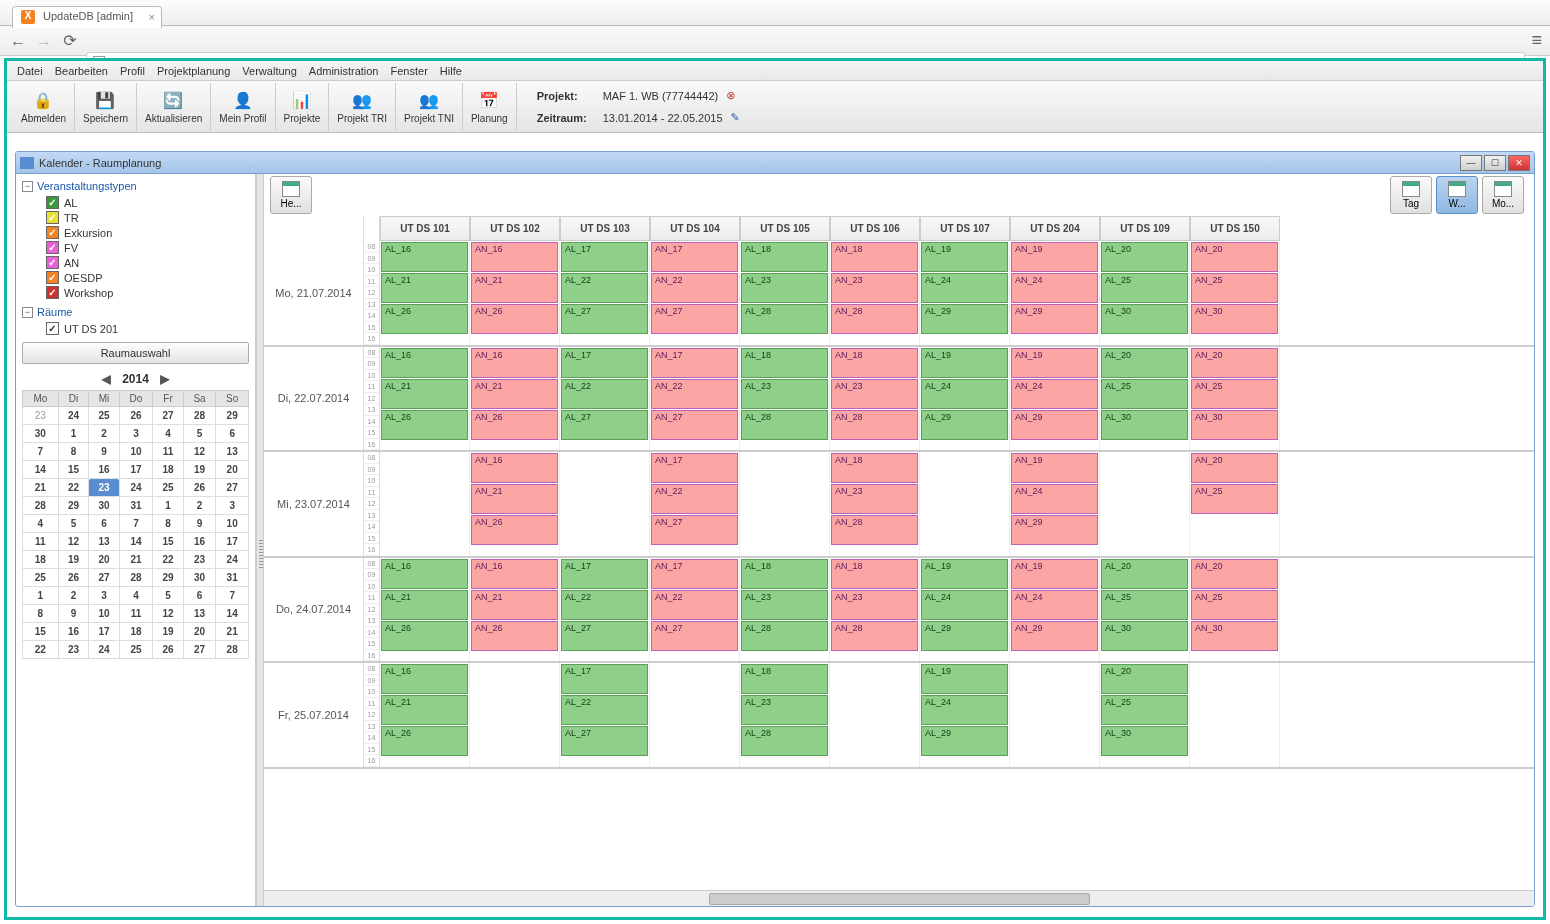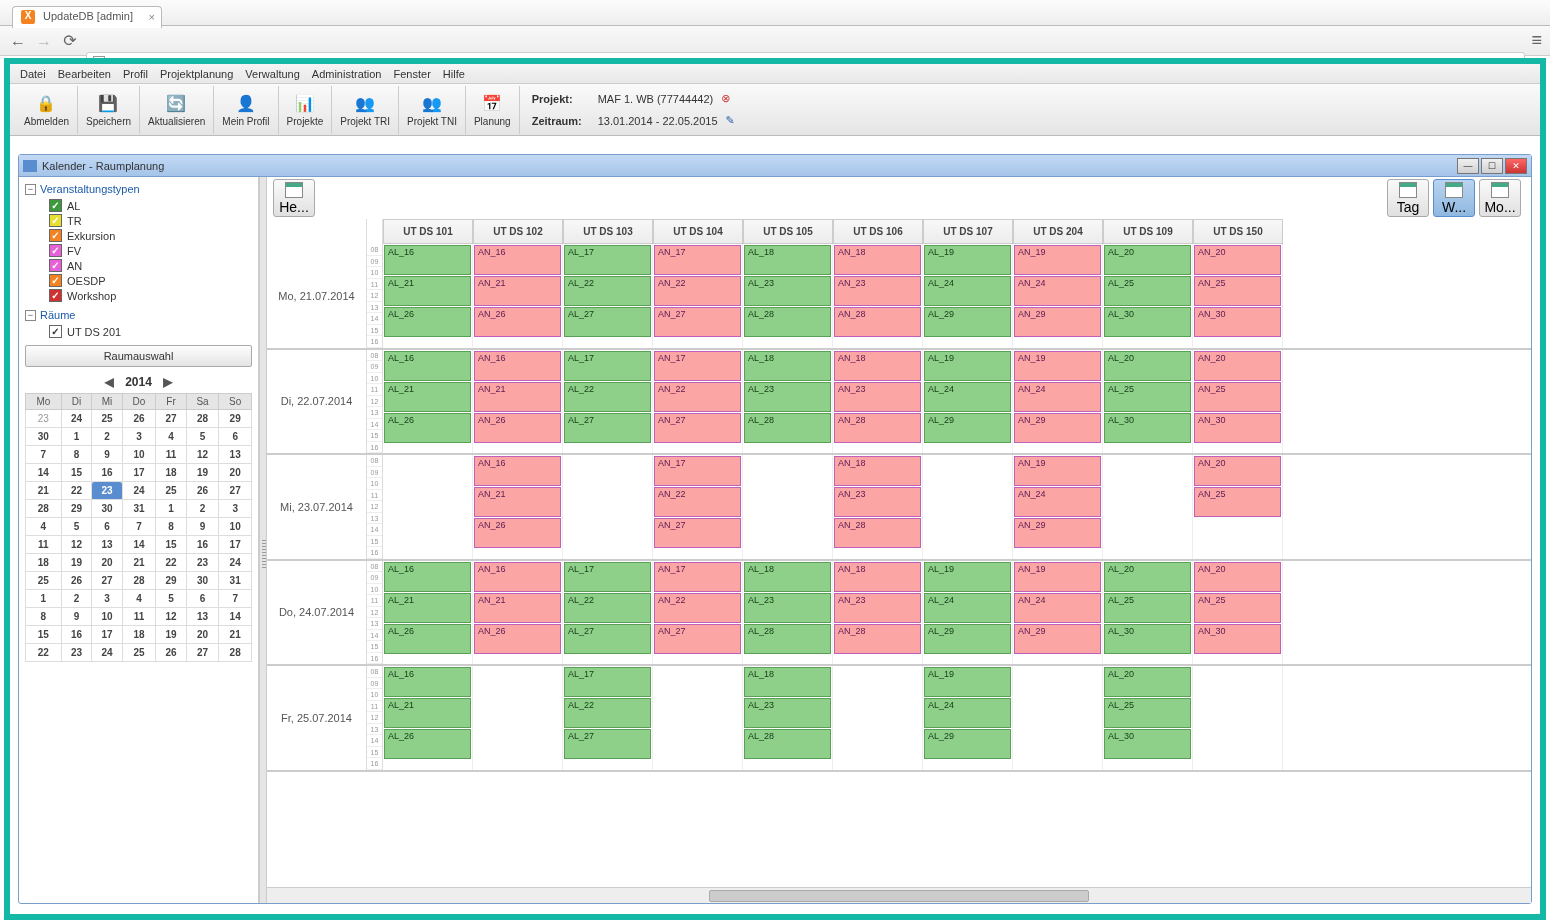--- a/index.html
+++ b/index.html
@@ -19,28 +19,28 @@
 .nav-bar { height: 30px; background: linear-gradient(#f9f9f9,#ededed); border-bottom: 1px solid #ccc; display: flex; align-items: center; padding: 0 8px; gap: 6px; }
 .nav-bar .nav-btn { color: #666; font-size: 16px; cursor: pointer; width: 20px; text-align: center; }
 .url-box { flex: 1; border: 1px solid #ccc; height: 22px; border-radius: 3px; background: #fff; display: flex; align-items: center; padding: 0 6px; color: #555; margin-top: 45px; }
 .url-box .page-icon { width: 12px; height: 14px; border: 1px solid #999; margin-right: 6px; }
 .url-box .url-prefix { color: #333; }
 .url-box .url-rest { color: #999; }
 .star-icon { color: #bbb; font-size: 14px; }
 .menu-icon { color: #666; font-size: 18px; cursor: pointer; }
 
 
-.app { position: absolute; top: 58px; left: 4px; right: 4px; bottom: 4px; border: 6px solid #14b8a6; background: #fff; }
+.app { position: absolute; top: 58px; left: 4px; right: 4px; bottom: 4px; border: 3px solid #14b8a6; background: #fff; }
 .menu-bar { height: 20px; background: linear-gradient(#f5f5f5,#e8e8e8); border-bottom: 1px solid #ccc; display: flex; align-items: center; padding: 0 4px; font-size: 11px; color: #333; }
 .menu-bar span { padding: 0 6px; cursor: pointer; }
 
 .toolbar { height: 52px; background: linear-gradient(#fafafa,#e5e5e5); border-bottom: 1px solid #bbb; display: flex; align-items: center; padding: 0 6px; }
 .toolbar .btn { display: flex; flex-direction: column; align-items: center; justify-content: center; padding: 2px 8px; font-size: 10px; color: #333; cursor: pointer; border-right: 1px solid #ccc; height: 48px; }
 .toolbar .btn .ico { width: 22px; height: 22px; margin-bottom: 2px; display: flex; align-items: center; justify-content: center; font-size: 16px; }
-.proj-info { margin-left: 12px; font-size: 11px; color: #333; }
+.proj-info { margin-left: 20px; font-size: 11px; color: #333; }
 .proj-info .row { display: flex; align-items: center; gap: 8px; height: 22px; }
 .proj-info .lbl { font-weight: bold; width: 58px; }
 
 
 .inner-window { position: absolute; top: 90px; left: 8px; right: 8px; bottom: 10px; border: 1px solid #7a9ecc; background: #fff; border-radius: 3px; }
 .inner-title { height: 22px; background: linear-gradient(#c3d9f5,#a4c4e8); border-bottom: 1px solid #7a9ecc; display: flex; align-items: center; padding: 0 4px; font-size: 11px; color: #333; }
 .inner-title .cal-ico { width: 14px; height: 12px; background: #5a8dd0; margin-right: 5px; }
 .inner-title .spacer { flex: 1; }
 .inner-title .win-btn { width: 22px; height: 16px; border: 1px solid #777; background: linear-gradient(#f0f0f0,#d0d0d0); margin-left: 2px; display: flex; align-items: center; justify-content: center; font-size: 9px; cursor: pointer; }
 .inner-title .win-btn.red { background: linear-gradient(#f66,#c33); color: #fff; }
@@ -64,21 +64,21 @@
 .mini-cal td { border: 1px solid #ddd; text-align: center; padding: 3px 2px; font-weight: bold; color: #444; cursor: pointer; }
 .mini-cal td.dim { color: #999; font-weight: normal; }
 .mini-cal td.today { background: #5a8dd0; color: #fff; border-radius: 2px; }
 
 .splitter { width: 8px; background: #e5e5e5; border-left: 1px solid #ccc; border-right: 1px solid #ccc; cursor: col-resize; position: relative; }
 .splitter::after { content: ""; position: absolute; left: 2px; top: 50%; width: 4px; height: 30px; background: repeating-linear-gradient(#999,#999 1px,transparent 1px,transparent 3px); }
 
 
 .main { flex: 1; position: relative; display: flex; flex-direction: column; }
 .main-toolbar { height: 42px; display: flex; align-items: center; padding: 4px 6px; }
-.main-toolbar .tbtn { width: 42px; height: 38px; border: 1px solid #aaa; background: linear-gradient(#fafafa,#e0e0e0); border-radius: 3px; margin-right: 4px; display: flex; flex-direction: column; align-items: center; justify-content: center; font-size: 14px; cursor: pointer; }
+.main-toolbar .tbtn { width: 42px; height: 38px; border: 1px solid #aaa; background: linear-gradient(#fafafa,#e0e0e0); border-radius: 3px; margin-right: 4px; display: flex; flex-direction: column; align-items: center; justify-content: center; font-size: 10px; cursor: pointer; }
 .main-toolbar .tbtn .ico { width: 18px; height: 16px; border: 1px solid #888; background: #fff; margin-bottom: 1px; position: relative; }
 .main-toolbar .tbtn .ico::before { content: ""; position: absolute; top: 0; left: 0; right: 0; height: 4px; background: #4a8; }
 .main-toolbar .tbtn.active { background: linear-gradient(#b8d4f0,#8fb8e0); border-color: #5a8dd0; }
 .main-toolbar .spacer { flex: 1; }
 
 .sched-wrap { flex: 1; position: relative; overflow: hidden; }
 .sched-inner { position: absolute; inset: 0; overflow: auto; }
 
 .room-header { display: flex; position: sticky; top: 0; background: #fff; z-index: 2; }
 .day-col { width: 100px; flex-shrink: 0; border-right: 1px solid #ddd; }

